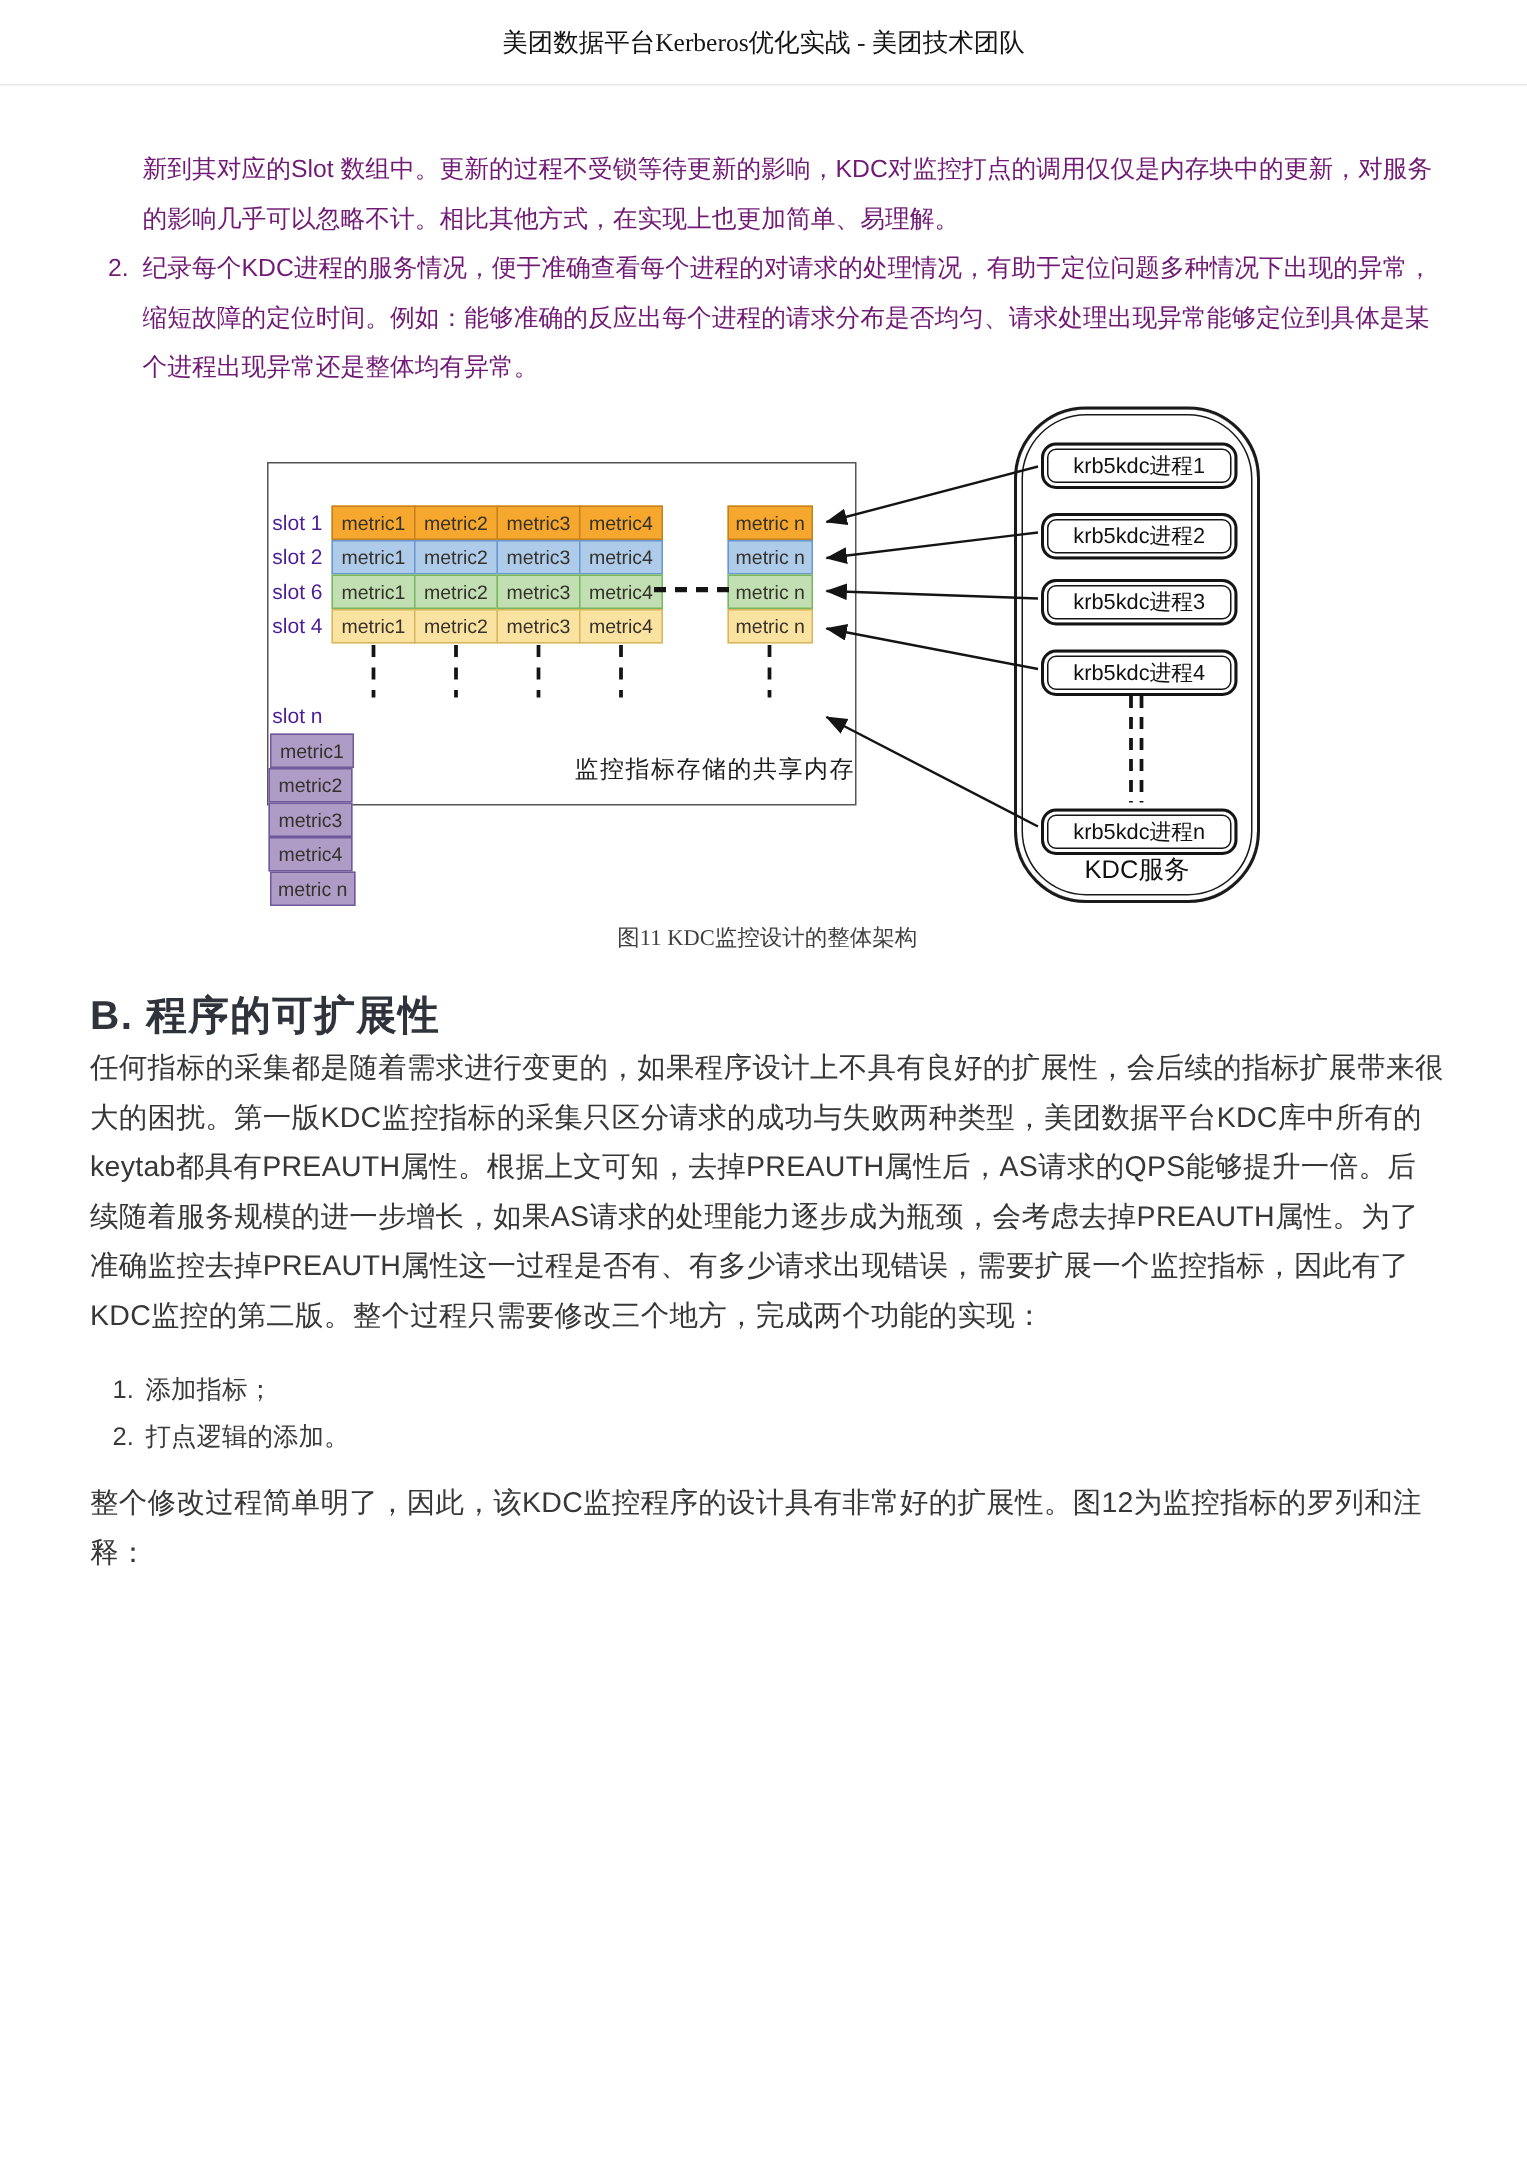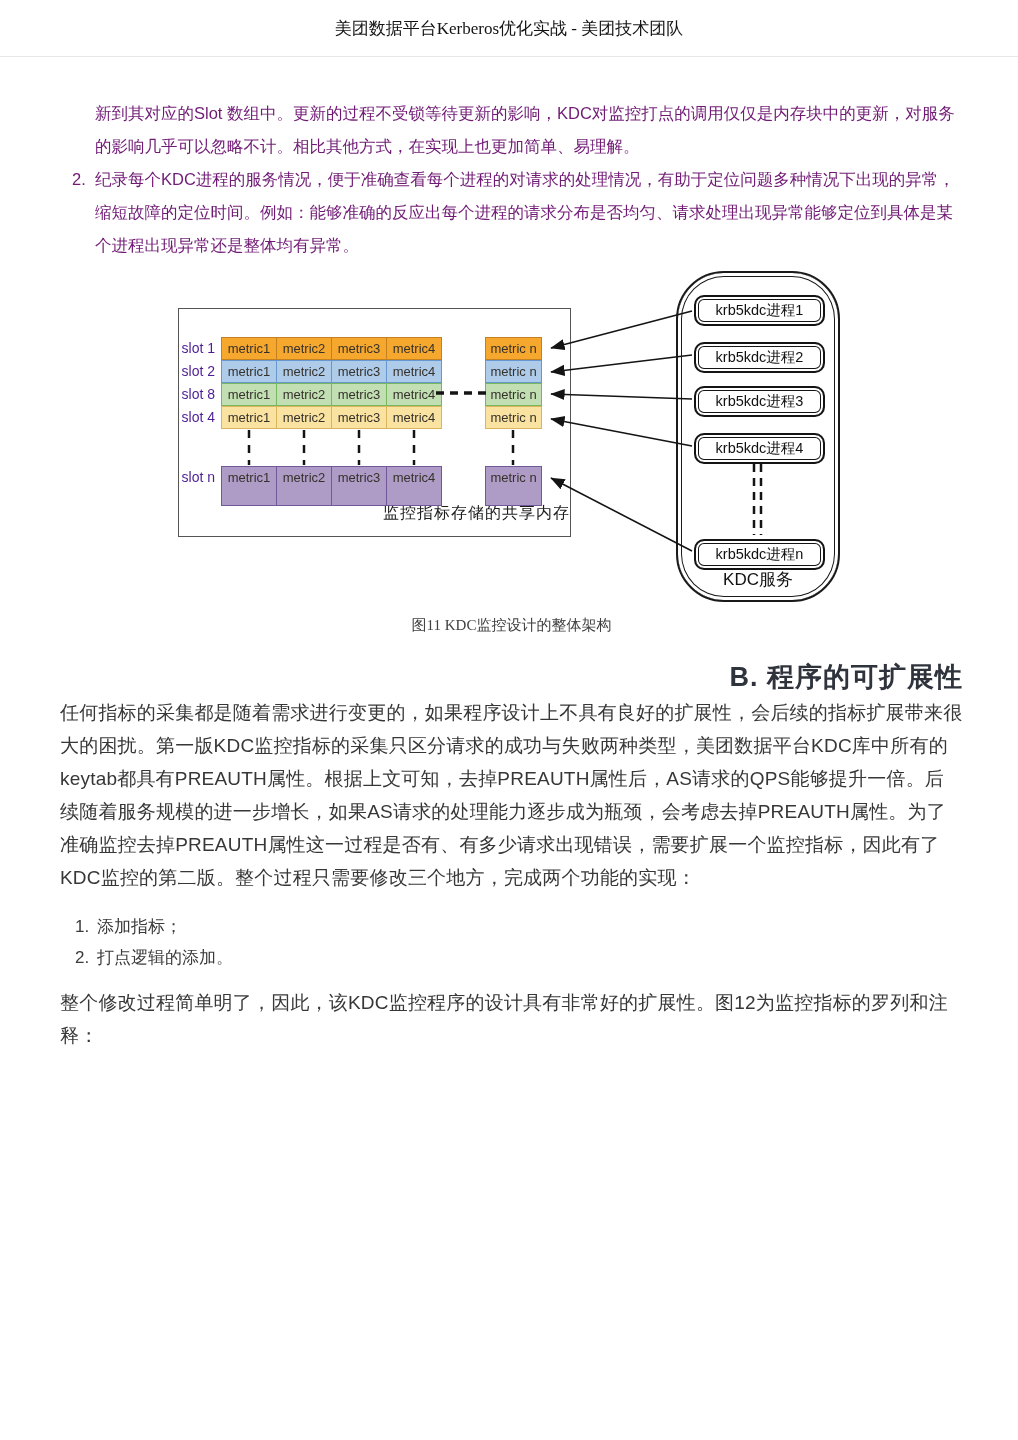--- a/index.html
+++ b/index.html
@@ -28,21 +28,21 @@
   .shared-box {
     position:absolute; left:178px; top:46px; width:393px; height:229px;
     border:1.5px solid #555; background:#fff;
   }
   .shared-caption {
     position:absolute; left:0; right:0; bottom:12px; text-align:right;
     font-size:16px; color:#1c1c1c; letter-spacing:1px;
   }
   .rows { position:absolute; left:180px; top:75px; }
   .srow { display:flex; height:23px; }
-  .srow.lastrow { margin-top:37px; height:40px; }
+  .srow.lastrow { margin-top:37px; height:26px;flex-direction:column; }
   .slabel {
     width:41px; text-align:right; padding-right:6px; font-size:14px;
     line-height:23px; color:#4c1d95; white-space:nowrap;
   }
   .cell {
     width:56px; height:100%; background:var(--bg); border:1px solid var(--bc);
     font-size:13px; color:#35312b; text-align:center; line-height:21px;
     white-space:nowrap;
   }
   .cell + .cell { margin-left:-1px; }
@@ -69,21 +69,20 @@
   
   .figcap {
     margin-top:9px; text-align:center;
     font-family:"Liberation Serif","DejaVu Serif",serif;
     font-size:15px; color:#3f3f3f;
   }
   
   .sec-h {
     margin-top:24px; font-size:27px; font-weight:bold; color:#2f343c;
     letter-spacing:1px;
-    text-align:right;
   }
   .para { margin-top:1px; font-size:19px; line-height:33px; color:#373737; letter-spacing:0.2px; }
   .sublist { margin-top:17px; font-size:17px; line-height:31px; color:#3a3a3a; }
   .sublist .li { padding-left:37px; }
   .sublist .li .marker { left:15px; }
   .para2 { margin-top:13px; }
 </style>
 </head>
 <body>
 
@@ -124,21 +123,21 @@
         <div class="srow" style="--bg: #AECBEA; --bc: #6697CE;">
           <span class="slabel">slot 2</span>
           <span class="cell">metric1</span>
           <span class="cell">metric2</span>
           <span class="cell">metric3</span>
           <span class="cell">metric4</span>
           <span class="gap"></span>
           <span class="cell lastcell">metric n</span>
         </div>
         <div class="srow" style="--bg: #C1DFB2; --bc: #77B75F;">
-          <span class="slabel">slot 8</span>
+          <span class="slabel">slot 6</span>
           <span class="cell">metric1</span>
           <span class="cell">metric2</span>
           <span class="cell">metric3</span>
           <span class="cell">metric4</span>
           <span class="gap"></span>
           <span class="cell lastcell">metric n</span>
         </div>
         <div class="srow" style="--bg: #FAE2A0; --bc: #D8B55E;">
           <span class="slabel">slot 4</span>
           <span class="cell">metric1</span>

